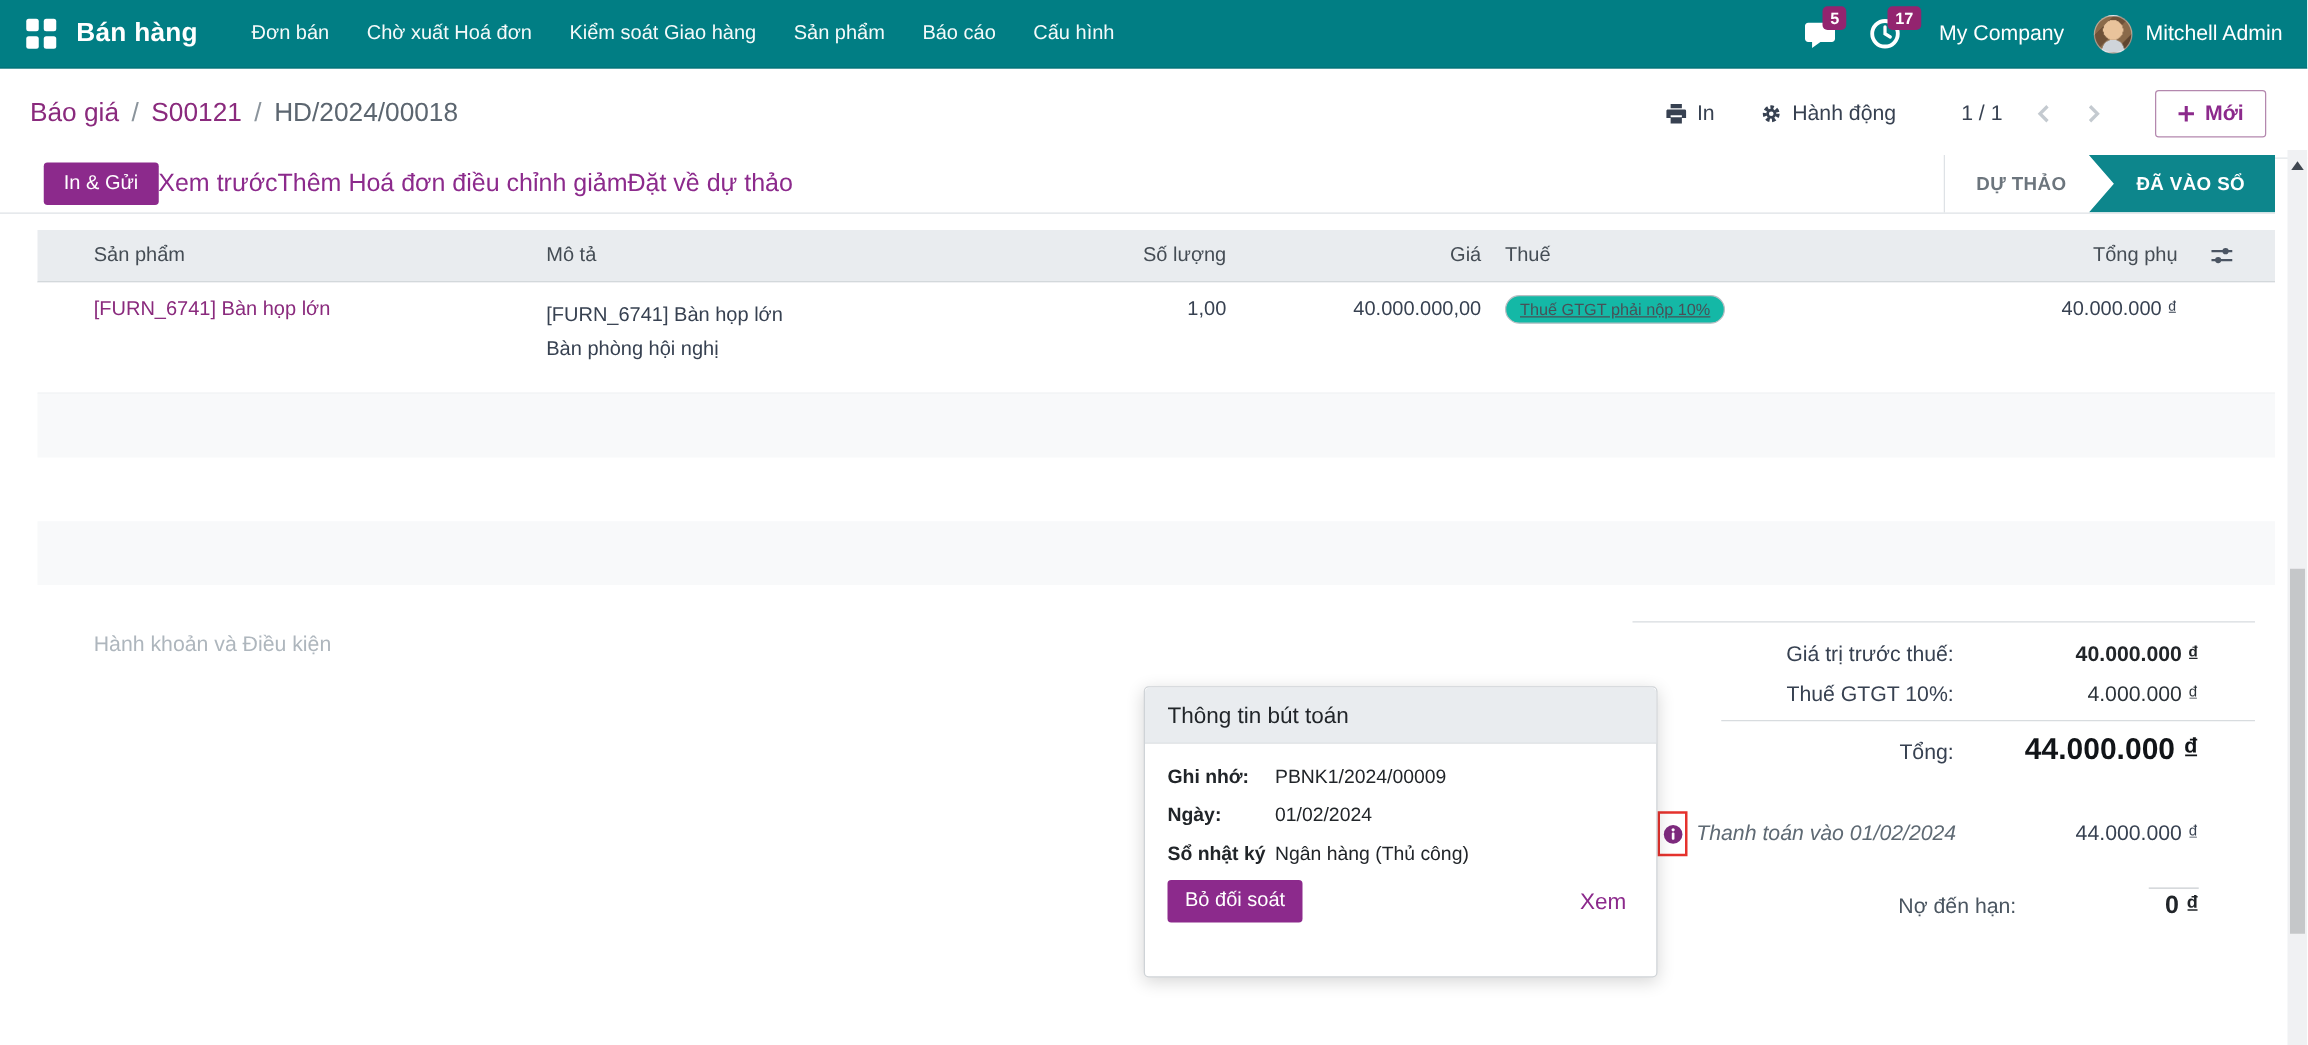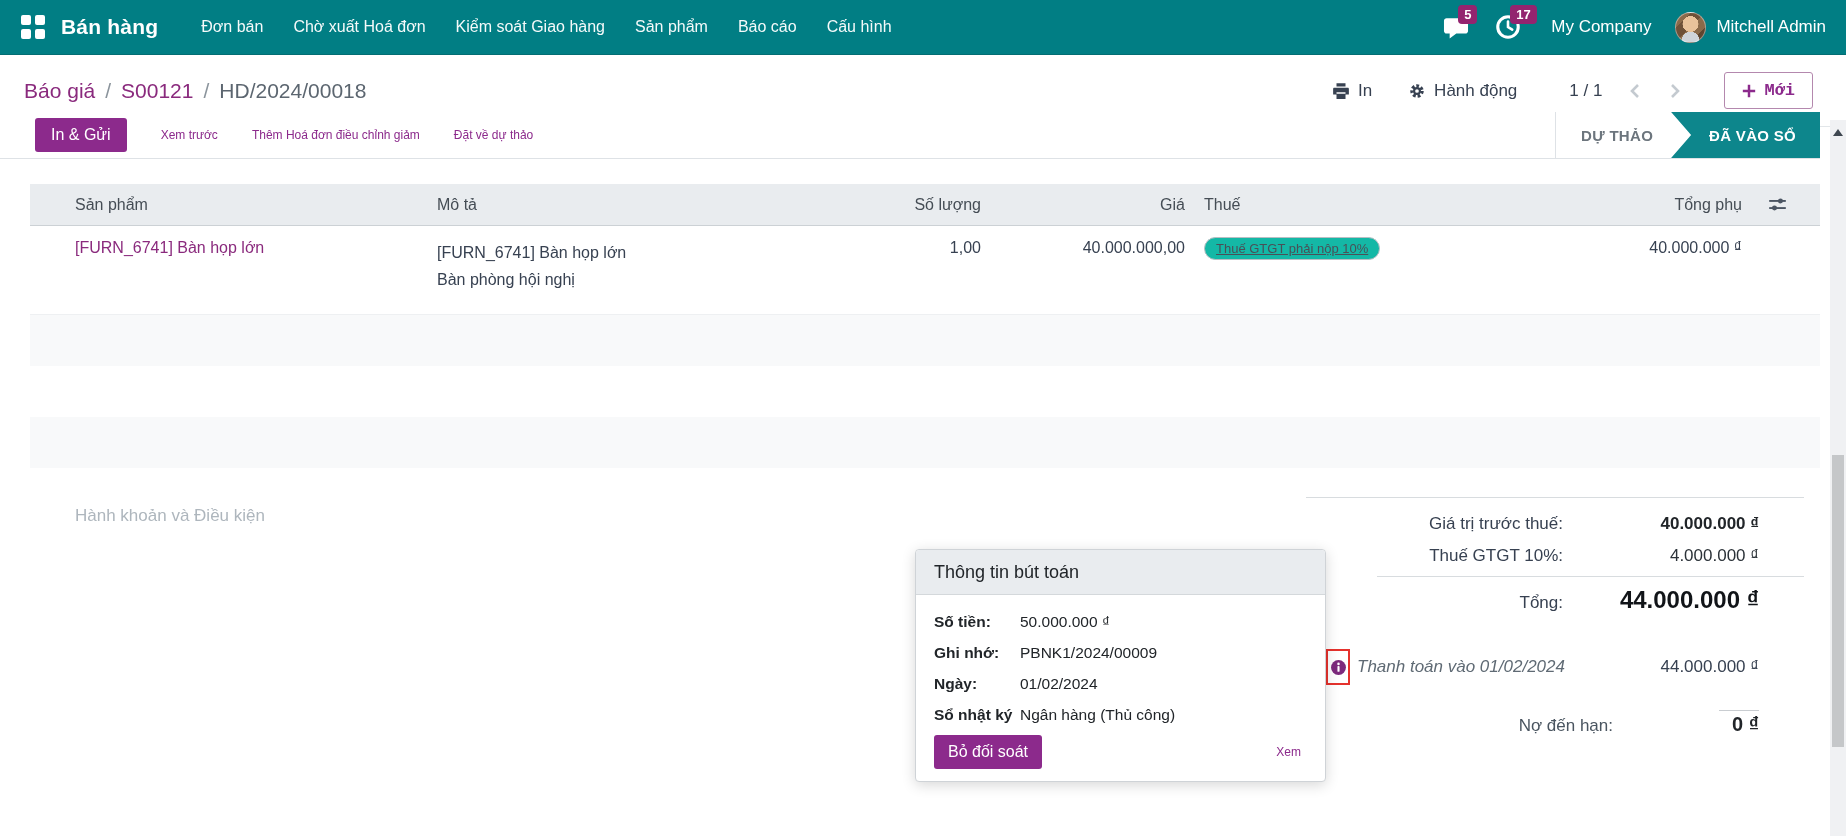--- a/index.html
+++ b/index.html
@@ -44,30 +44,30 @@
   .cp-right { margin-left:auto; display:flex; align-items:center; }
   .cp-btn { display:flex; align-items:center; gap:8px; font-size:17px; color:#374151;
     cursor:pointer; }
   .cp-btn + .cp-btn { margin-left:36px; }
   .pager { font-size:17px; color:#374151; margin-left:52px; }
   .chev { margin-left:26px; cursor:pointer; display:flex; align-items:center; }
   .chev svg { display:block; }
   .new-btn { margin-left:42px; display:flex; align-items:center; gap:8px;
     background:#fff; border:1px solid #b488ae; border-radius:3px; padding:8px 17px;
     color:var(--accent,#8c2a8c); font-size:17px; font-weight:600; cursor:pointer;
-    font-family:Liberation Mono, monospace; }
-
-  
-  .statusbar { position:absolute; top:112px; left:0; width:1820px; height:47px;
+    font-family:Liberation Sans, sans-serif; }
+
+  
+  .statusbar { position:absolute; top:124px; left:0; width:1820px; height:47px;
     background:#fff; border-bottom:1px solid #dee2e6; display:flex; align-items:center;
     padding-left:35px; }
   .btn-primary { background:var(--accent,#8c2a8c); border:none; color:#fff; font-size:16px;
     padding:8px 16px; border-radius:3px; cursor:pointer; font-family:inherit; }
-  .btn-link { background:none; border:none; color:var(--accent,#8c2a8c); font-size:12px;
-    margin-left:34px; cursor:pointer; font-family:inherit; white-space:nowrap; }
+  .btn-link { background:none; border:none; color:var(--accent,#8c2a8c); font-size:20px;
+    cursor:pointer; font-family:inherit; white-space:nowrap; }
   .status-widget { margin-left:auto; align-self:stretch; display:flex; align-items:center;
     border-left:1px solid #dee2e6; padding-left:25px; }
   .st-draft { font-size:15px; font-weight:600; color:#6c757d; letter-spacing:.3px;
     margin-right:0; cursor:pointer; white-space:nowrap; }
   .st-posted { margin-left:18px; align-self:stretch; display:flex; align-items:center;
     background:var(--status-active,#0d868c); color:#fff; font-size:15px; font-weight:700;
     letter-spacing:.3px; padding:0 24px 0 38px; cursor:pointer; white-space:nowrap;
     clip-path:polygon(0 0, 100% 0, 100% 100%, 0 100%, 20px 50%); }
 
   
@@ -128,21 +128,21 @@
     box-shadow:0 3px 14px rgba(0,0,0,.16); z-index:5; }
   .pop-title { height:45px; line-height:45px; background:#e9ecef;
     border-bottom:1px solid #d4d8db; border-radius:4px 4px 0 0; padding:0 18px;
     font-size:18px; color:#212529; }
   .pop-body { padding:11px 18px 0; }
   .pfrow { display:flex; line-height:31px; font-size:15.5px; color:#212529; }
   .pflabel { font-weight:700; width:86px; flex:0 0 86px; }
   .pop-footer { display:flex; align-items:center; padding:5px 18px 0; }
   .unrec-btn { background:var(--accent,#8c2a8c); color:#fff; border:none; border-radius:3px;
     font-size:16px; padding:8px 14px; cursor:pointer; font-family:inherit; }
-  .view-link { margin-left:auto; color:var(--accent,#8c2a8c); font-size:12px;
+  .view-link { margin-left:auto; color:var(--accent,#8c2a8c); font-size:18px;
     text-decoration:none; cursor:pointer; padding-right:6px; }
 
   
   .vscrollbar { position:absolute; right:0; top:120px; width:16px; height:716px;
     background:#f0f1f3; }
   .sb-arrow-up { position:absolute; top:9px; left:3px; width:0; height:0;
     border-left:5px solid transparent; border-right:5px solid transparent;
     border-bottom:7px solid #3f4750; cursor:pointer; }
   .sb-thumb { position:absolute; top:335px; left:2px; width:12px; height:292px;
     background:#c5c7c9; cursor:pointer; }
@@ -316,24 +316,20 @@
   <div class="due-rule"></div>
   <div class="dueline">
     <span class="due-label">Nợ đến hạn:</span>
     <span class="due-val">0 ₫</span>
   </div>
 
   <div class="popover">
     <div class="pop-title">Thông tin bút toán</div>
     <div class="pop-body">
       <div class="pfrow">
-        <span class="pflabel">Số tiền:</span>
-        <span>50.000.000 ₫</span>
-      </div>
-      <div class="pfrow">
         <span class="pflabel">Ghi nhớ:</span>
         <span>PBNK1/2024/00009</span>
       </div>
       <div class="pfrow">
         <span class="pflabel">Ngày:</span>
         <span>01/02/2024</span>
       </div>
       <div class="pfrow">
         <span class="pflabel">Sổ nhật ký</span>
         <span>Ngân hàng (Thủ công)</span>

